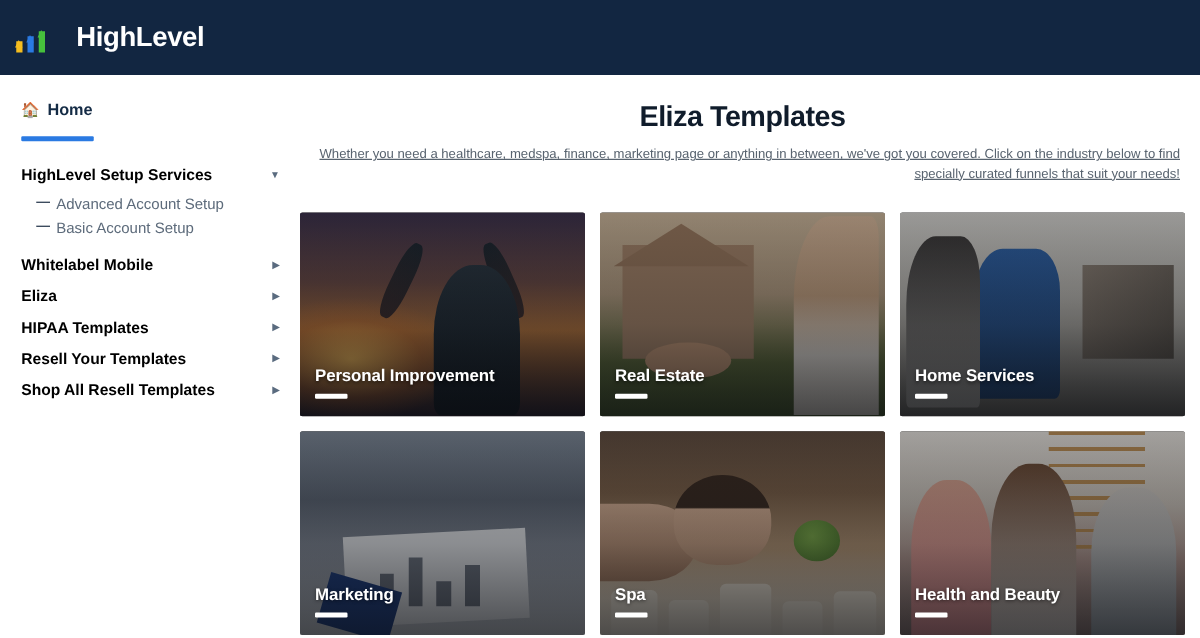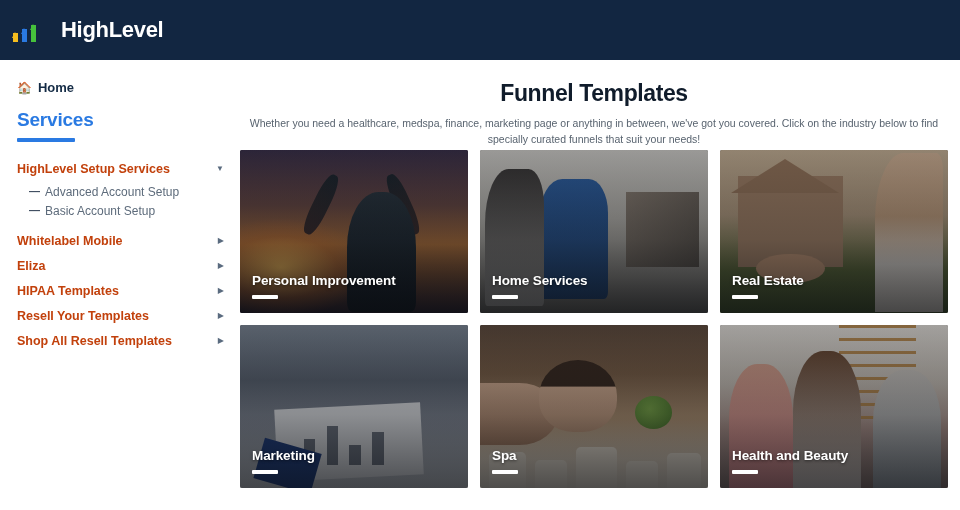--- a/index.html
+++ b/index.html
@@ -82,21 +82,21 @@
     background: #2a7ae2;
     margin: 7px 0 16px 0;
     border-radius: 1px;
   }
   .nav-item {
     display: flex; align-items: center; justify-content: space-between;
     padding: 4px 0;
     cursor: pointer;
   }
   .nav-label {
-    color: #c2410c;
+    color: #000000;
     font-size: 12.5px;
     font-weight: bold;
   }
   .chev {
     font-size: 8px;
     color: #5a6b7f;
     line-height: 1;
     padding-right: 2px;
   }
   .sub-list { margin: 2px 0 8px 0; }
@@ -113,26 +113,27 @@
   .main { flex: 1; padding: 20px 12px 0 0; min-width: 0; }
   .page-title {
     text-align: center;
     color: #101c2b;
     font-size: 23px;
     font-weight: bold;
     letter-spacing: -0.4px;
     margin-bottom: 9px;
   }
   .page-subtitle {
-    text-align: center;
+    text-align: right;
     color: #58636f;
     font-size: 10.5px;
     line-height: 1.5;
     max-width: 700px;
-    margin: 0 auto 2px auto;
+    margin: 0 auto 22px auto;
+    text-decoration: underline;
   }
 
   .card-grid {
     display: grid;
     grid-template-columns: repeat(3, 1fr);
     gap: 12px;
   }
   .card {
     position: relative;
     height: 163px;
@@ -294,21 +295,20 @@
 </div>
 
 <div class="page">
 
   <div class="sidebar">
     <div class="home-link">
       <span class="home-icon">🏠</span>
       <span>Home</span>
     </div>
 
-    <div class="services-title">Services</div>
     <div class="services-rule"></div>
 
     <div class="nav-item">
       <span class="nav-label">HighLevel Setup Services</span>
       <span class="chev">▼</span>
     </div>
     <div class="sub-list">
       <div class="sub-item">
         <span class="dash">—</span>
         <span class="sub-label">Advanced Account Setup</span>
@@ -337,61 +337,61 @@
         <span class="chev">▶</span>
       </div>
       <div class="nav-item">
         <span class="nav-label">Shop All Resell Templates</span>
         <span class="chev">▶</span>
       </div>
     </div>
   </div>
 
   <div class="main">
-    <div class="page-title">Funnel Templates</div>
+    <div class="page-title">Eliza Templates</div>
     <div class="page-subtitle">Whether you need a healthcare, medspa, finance, marketing page or anything in between, we've got you covered. Click on the industry below to find specially curated funnels that suit your needs!</div>
 
     <div class="card-grid">
 
       <div class="card">
         <div class="card-art art-personal">
           <span class="arm-l"></span>
             <span class="arm-r"></span>
             <span class="figure"></span>
         </div>
         <div class="card-shade"></div>
         <div class="card-caption">
           <div class="card-title">Personal Improvement</div>
-          <div class="card-underline"></div>
-        </div>
-      </div>
-
-      <div class="card">
-        <div class="card-art art-homeservices">
-          <span class="panel"></span>
-            <span class="worker"></span>
-            <span class="observer"></span>
-        </div>
-        <div class="card-shade"></div>
-        <div class="card-caption">
-          <div class="card-title">Home Services</div>
           <div class="card-underline"></div>
         </div>
       </div>
 
       <div class="card">
         <div class="card-art art-realestate">
           <span class="house"></span>
             <span class="roof"></span>
             <span class="person"></span>
             <span class="hand"></span>
         </div>
         <div class="card-shade"></div>
         <div class="card-caption">
           <div class="card-title">Real Estate</div>
+          <div class="card-underline"></div>
+        </div>
+      </div>
+
+      <div class="card">
+        <div class="card-art art-homeservices">
+          <span class="panel"></span>
+            <span class="worker"></span>
+            <span class="observer"></span>
+        </div>
+        <div class="card-shade"></div>
+        <div class="card-caption">
+          <div class="card-title">Home Services</div>
           <div class="card-underline"></div>
         </div>
       </div>
 
       <div class="card">
         <div class="card-art art-marketing">
           <span class="doc"></span>
           <span class="bar" style="left:28%;height:16%"></span>
           <span class="bar" style="left:38%;height:24%"></span>
           <span class="bar" style="left:48%;height:12%"></span>

